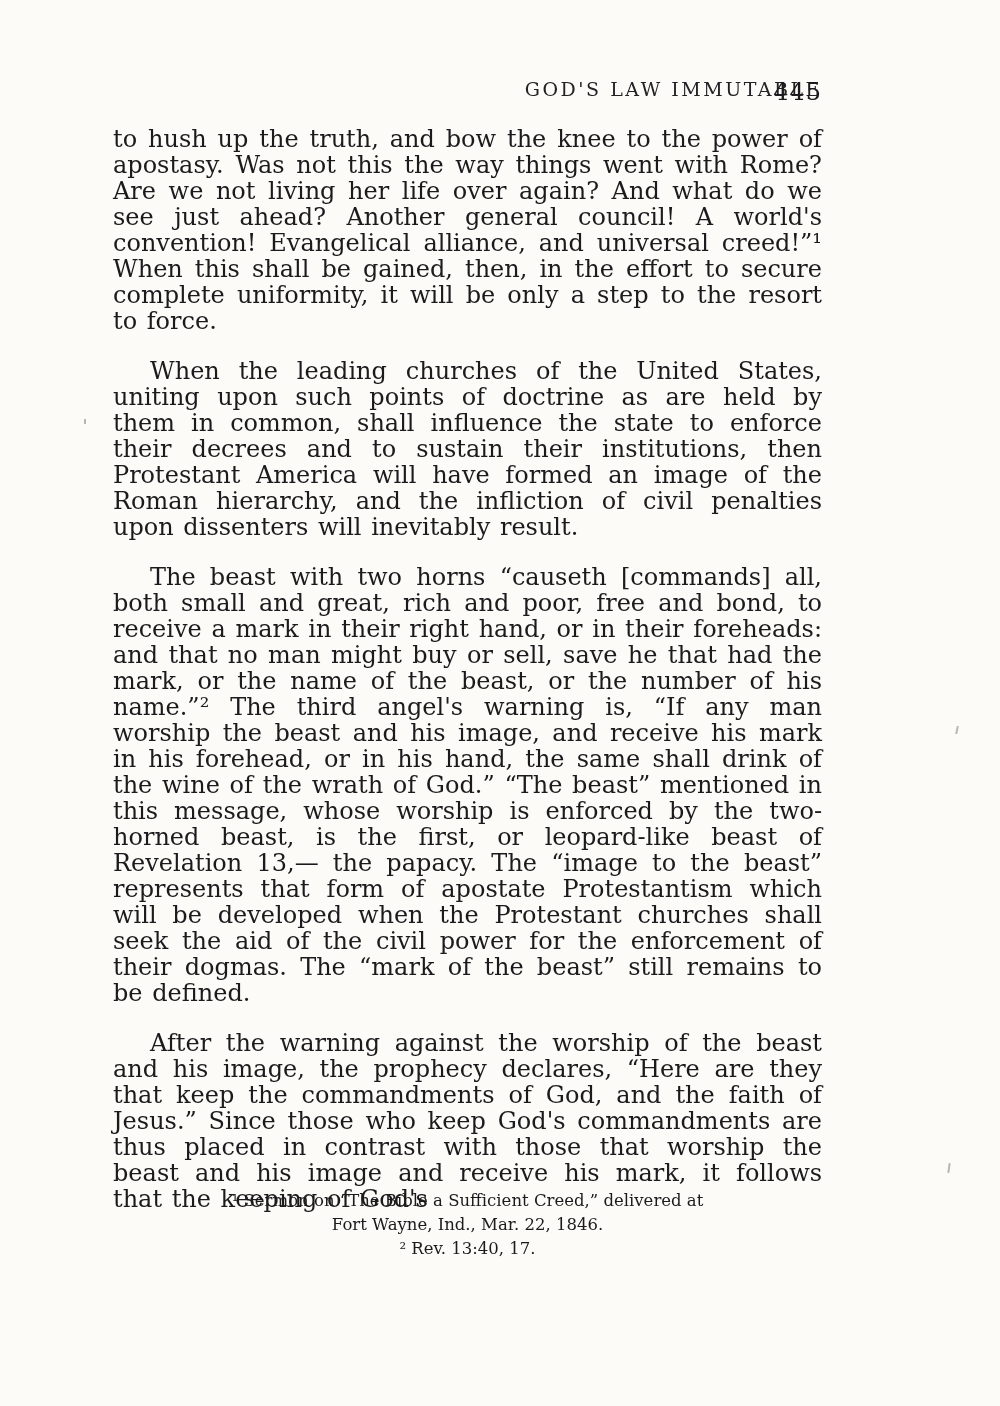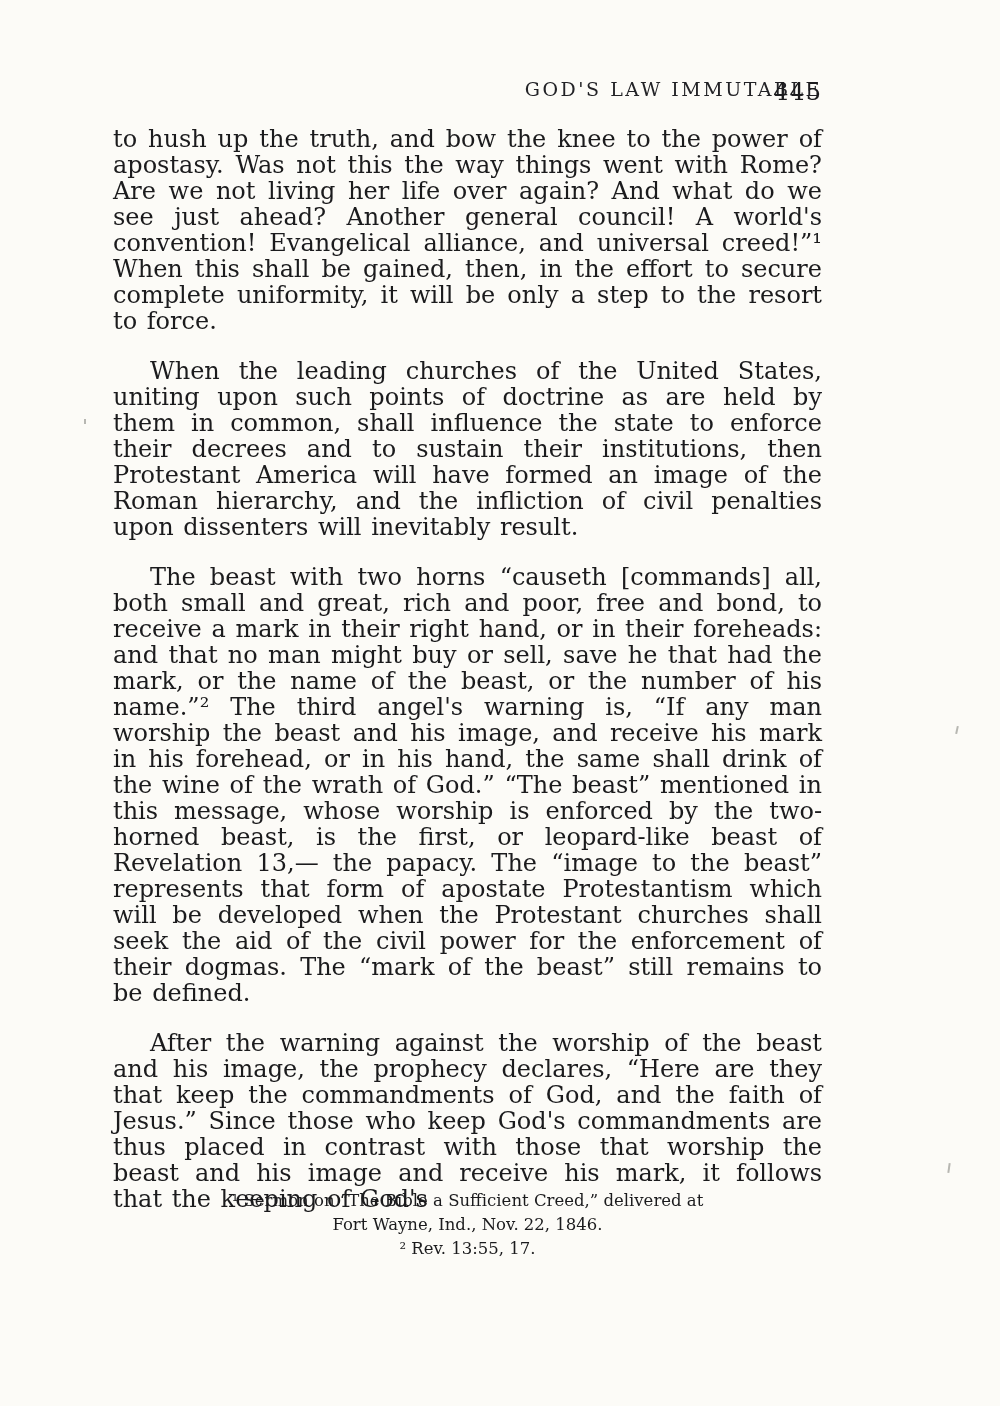--- a/index.html
+++ b/index.html
@@ -91,21 +91,21 @@
 
   <main class="body-text">
     <p class="para">to hush up the truth, and bow the knee to the power of apostasy.  Was not this the way things went with Rome?  Are we not living her life over again?  And what do we see just ahead?  Another general council!  A world's convention!  Evangelical alliance, and universal creed!”¹  When this shall be gained, then, in the effort to secure complete uniformity, it will be only a step to the resort to force.</p>
     <p class="para indent">When the leading churches of the United States, uniting upon such points of doctrine as are held by them in common, shall influence the state to enforce their decrees and to sustain their institutions, then Protestant America will have formed an image of the Roman hierarchy, and the infliction of civil penalties upon dissenters will inevitably result.</p>
     <p class="para indent">The beast with two horns “causeth [commands] all, both small and great, rich and poor, free and bond, to receive a mark in their right hand, or in their foreheads: and that no man might buy or sell, save he that had the mark, or the name of the beast, or the number of his name.”²  The third angel's warning is, “If any man worship the beast and his image, and receive his mark in his forehead, or in his hand, the same shall drink of the wine of the wrath of God.”  “The beast” mentioned in this message, whose worship is enforced by the two-horned beast, is the first, or leopard-like beast of Revelation 13,— the papacy.  The “image to the beast” represents that form of apostate Protestantism which will be developed when the Protestant churches shall seek the aid of the civil power for the enforcement of their dogmas.  The “mark of the beast” still remains to be defined.</p>
     <p class="para indent">After the warning against the worship of the beast and his image, the prophecy declares, “Here are they that keep the commandments of God, and the faith of Jesus.”  Since those who keep God's commandments are thus placed in contrast with those that worship the beast and his image and receive his mark, it follows that the keeping of God's</p>
   </main>
 
   <footer class="footnotes">
     <div class="fn-line">¹ Sermon on “The Bible a Sufficient Creed,” delivered at</div>
-    <div class="fn-line">Fort Wayne, Ind., Nov. 22, 1846.</div>
-    <div class="fn-line">² Rev. 13:55, 17.</div>
+    <div class="fn-line">Fort Wayne, Ind., Mar. 22, 1846.</div>
+    <div class="fn-line">² Rev. 13:40, 17.</div>
   </footer>
 
   <span class="speck speck-1"></span>
   <span class="speck speck-2"></span>
   <span class="speck speck-3"></span>
 
 </div>
 
 </body></html>

